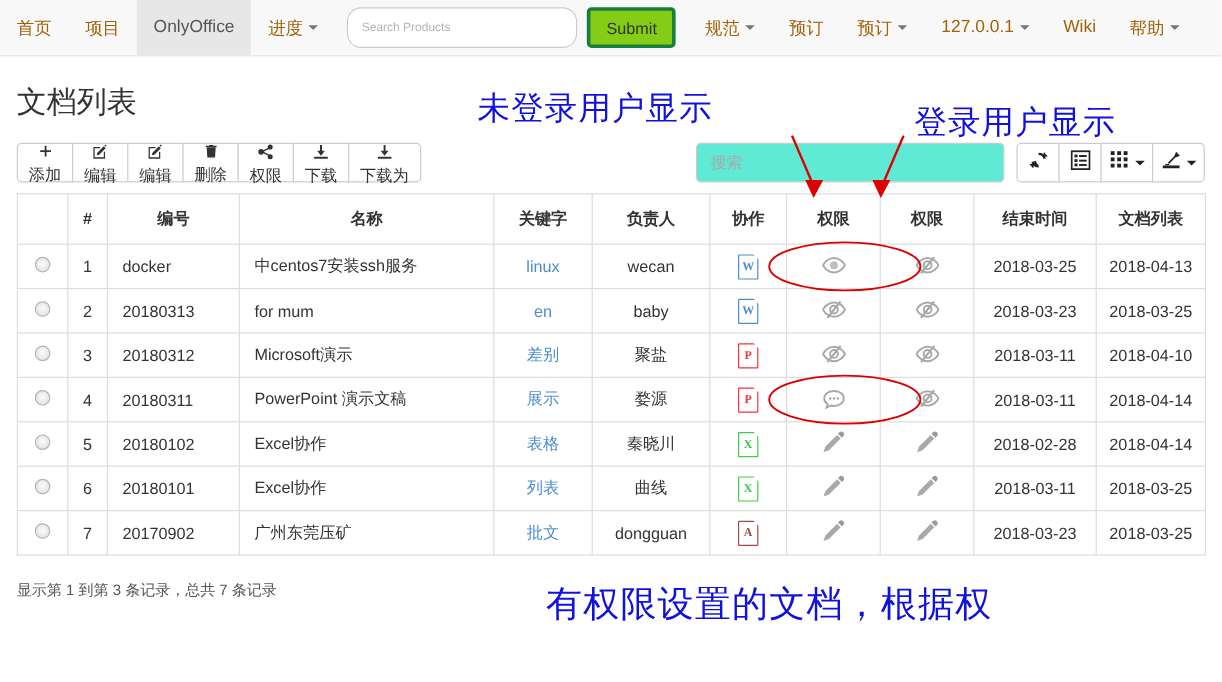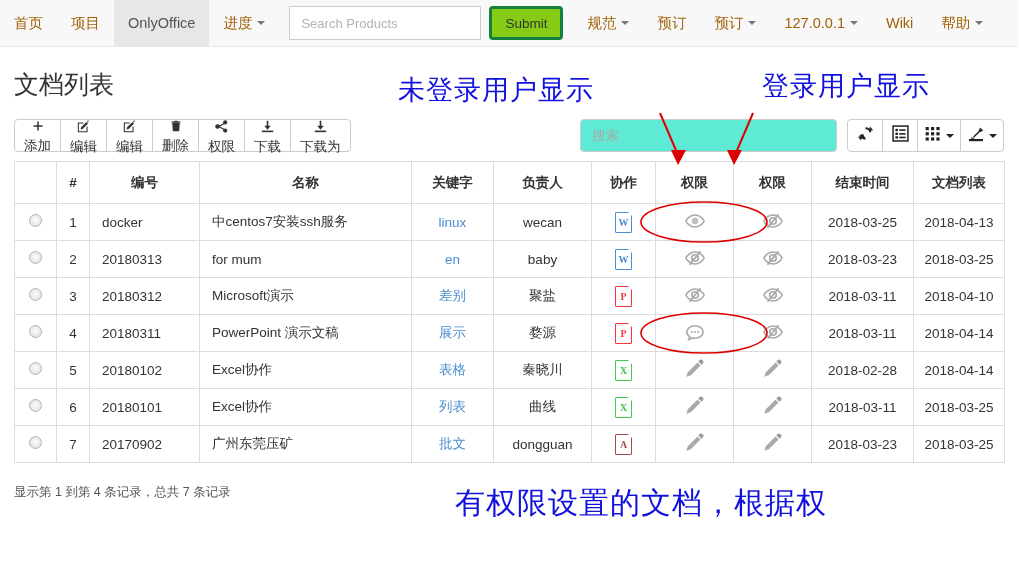--- a/index.html
+++ b/index.html
@@ -41,24 +41,24 @@
     vertical-align: middle;
   }
   .nav-form {
     display: flex; align-items: center; gap: 8px;
     padding: 0 10px;
     height: 46px;
   }
   .nav-search {
     width: 192px; height: 34px;
     border: 1px solid #cccccc;
-    border-radius: 0;
+    border-radius: 12px;
     background: #fff;
     padding: 0 11px;
-    font-size: 13px;
+    font-size: 10px;
     color: #c2410c;
     font-family: "Liberation Sans", sans-serif;
     outline: none;
   }
   .nav-search::placeholder { color: #b3b3b3; }
   .nav-submit {
     height: 34px;
     padding: 0 13px;
     border: 3px solid #15803d;
     border-radius: 4px;
@@ -191,21 +191,21 @@
   
   .annot {
     position: absolute;
     color: #1111dd;
     font-size: 27px;
     font-family: "DejaVu Serif", "Liberation Serif", serif;
     white-space: nowrap;
     letter-spacing: 1px;
   }
   .annot-1 { left: 398px; top: 72px; }
-  .annot-2 { left: 762px; top: 68px; text-align: center; }
+  .annot-2 { left: 762px; top: 84px; text-align: center; }
   .annot-3 { left: 455px; top: 483px; font-size: 30px; }
   svg.overlay {
     position: absolute; left: 0; top: 0;
     width: 1018px; height: 568px;
     pointer-events: none;
   }
 </style>
 </head>
 <body>
 
@@ -528,21 +528,21 @@
                   <path d="M14.9 1.1a2 2 0 0 0-2.8 0l-.9.9 2.8 2.8.9-.9a2 2 0 0 0 0-2.8z" fill="#8a8a8a"></path>
                   <path d="M10.6 2.9L2.4 11.1 1 15l3.9-1.4 8.2-8.2z" fill="#9b9b9b"></path>
                 </svg></span></td>
             <td>2018-03-23</td>
             <td>2018-03-25</td>
           </tr>
         </tbody>
     </table>
   </div>
 
-  <div class="footer-info">显示第 1 到第 4 条记录，总共 7 条记录</div>
+  <div class="footer-info">显示第 1 到第 3 条记录，总共 7 条记录</div>
 
   <div class="annot annot-1">未登录用户显示</div>
   <div class="annot annot-2">登录用户显示</div>
   <div class="annot annot-3">有权限设置的文档，根据权</div>
 
   <svg class="overlay">
 
     <path d="M660 113 L678 155" stroke="#dd0000" stroke-width="2" fill="none"></path>
     <polygon points="678,165 671,150 686,150" fill="#dd0000"></polygon>
 

